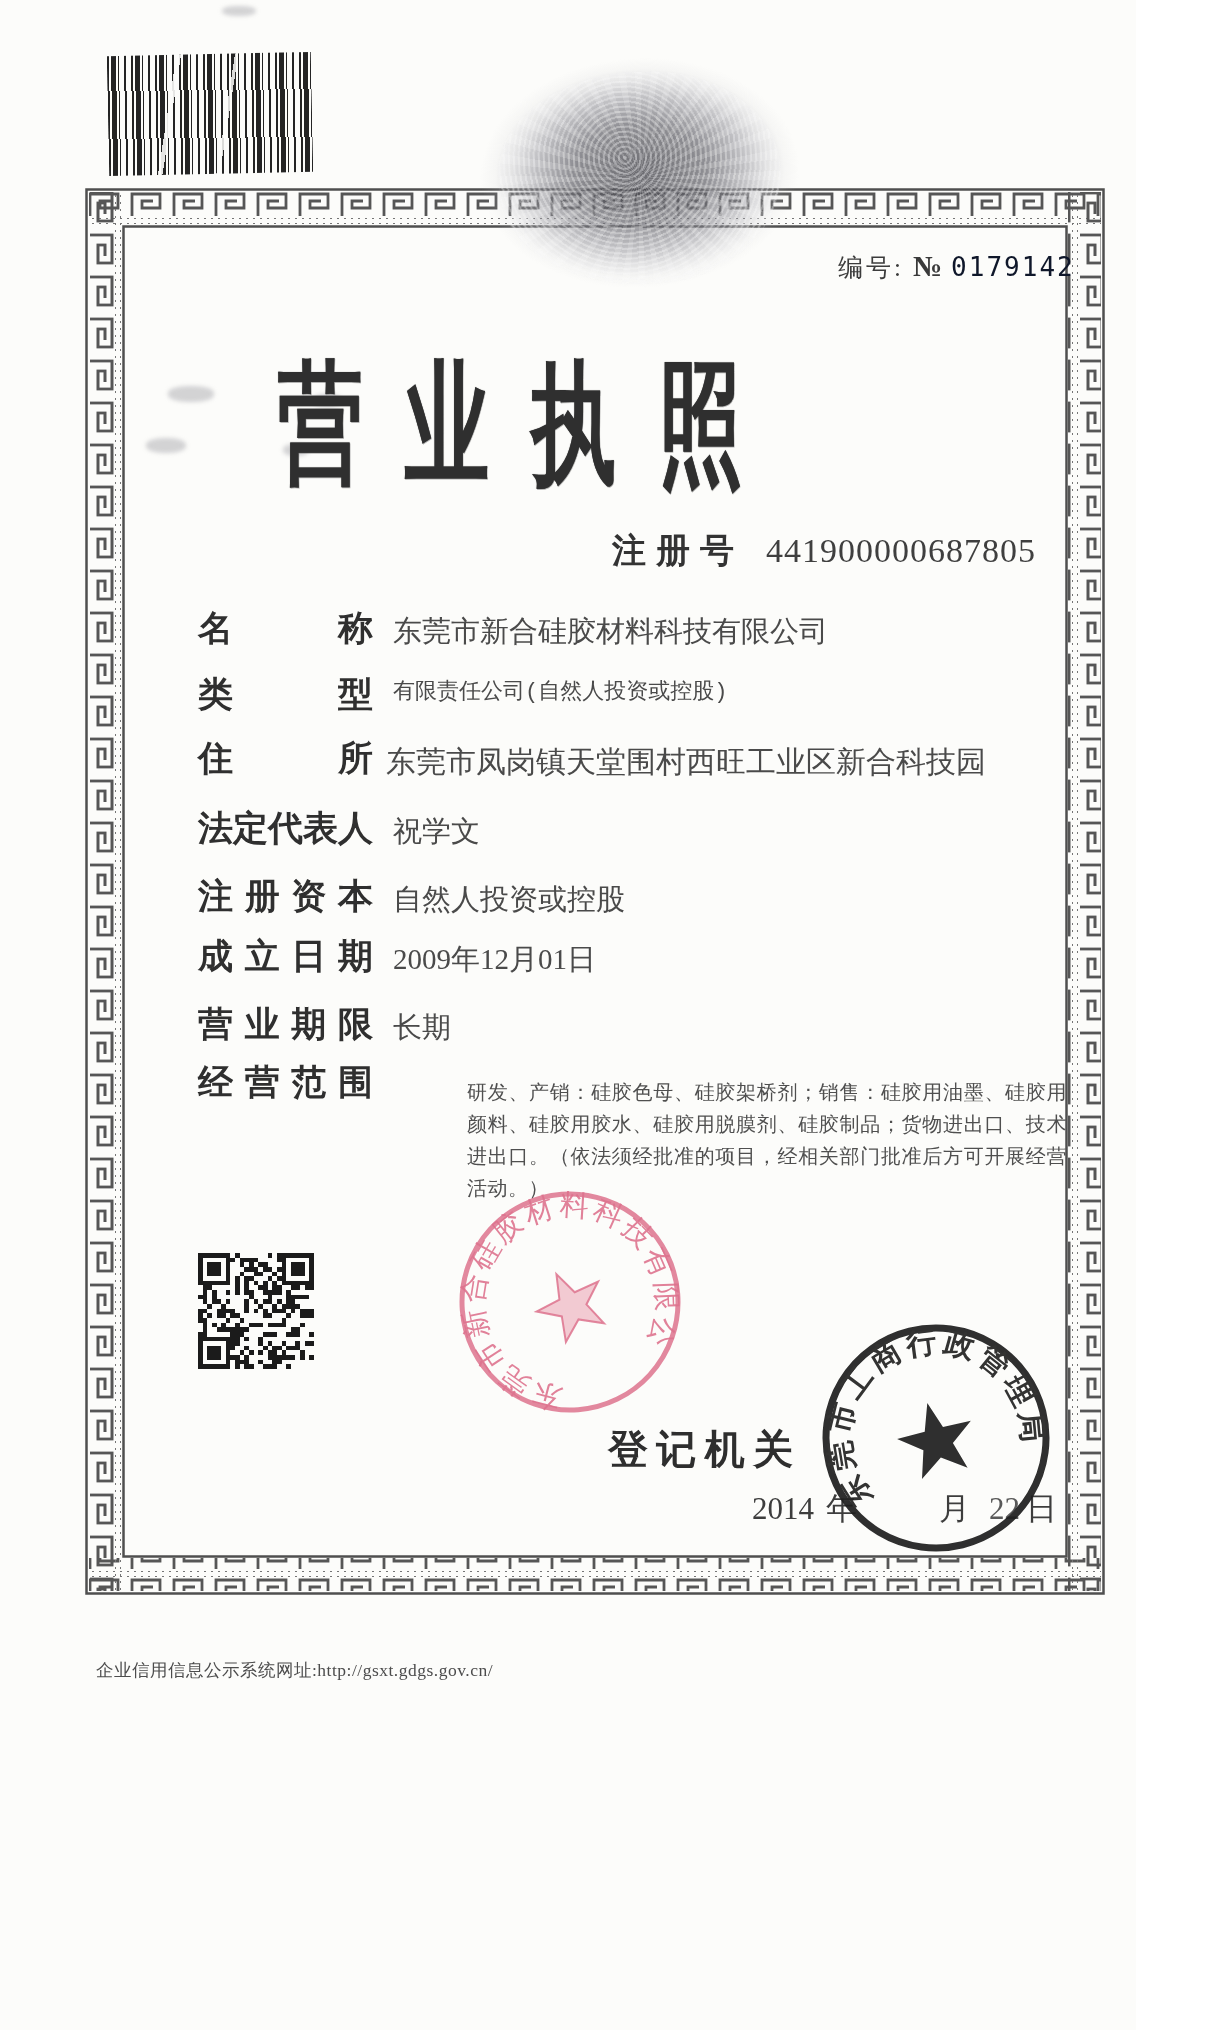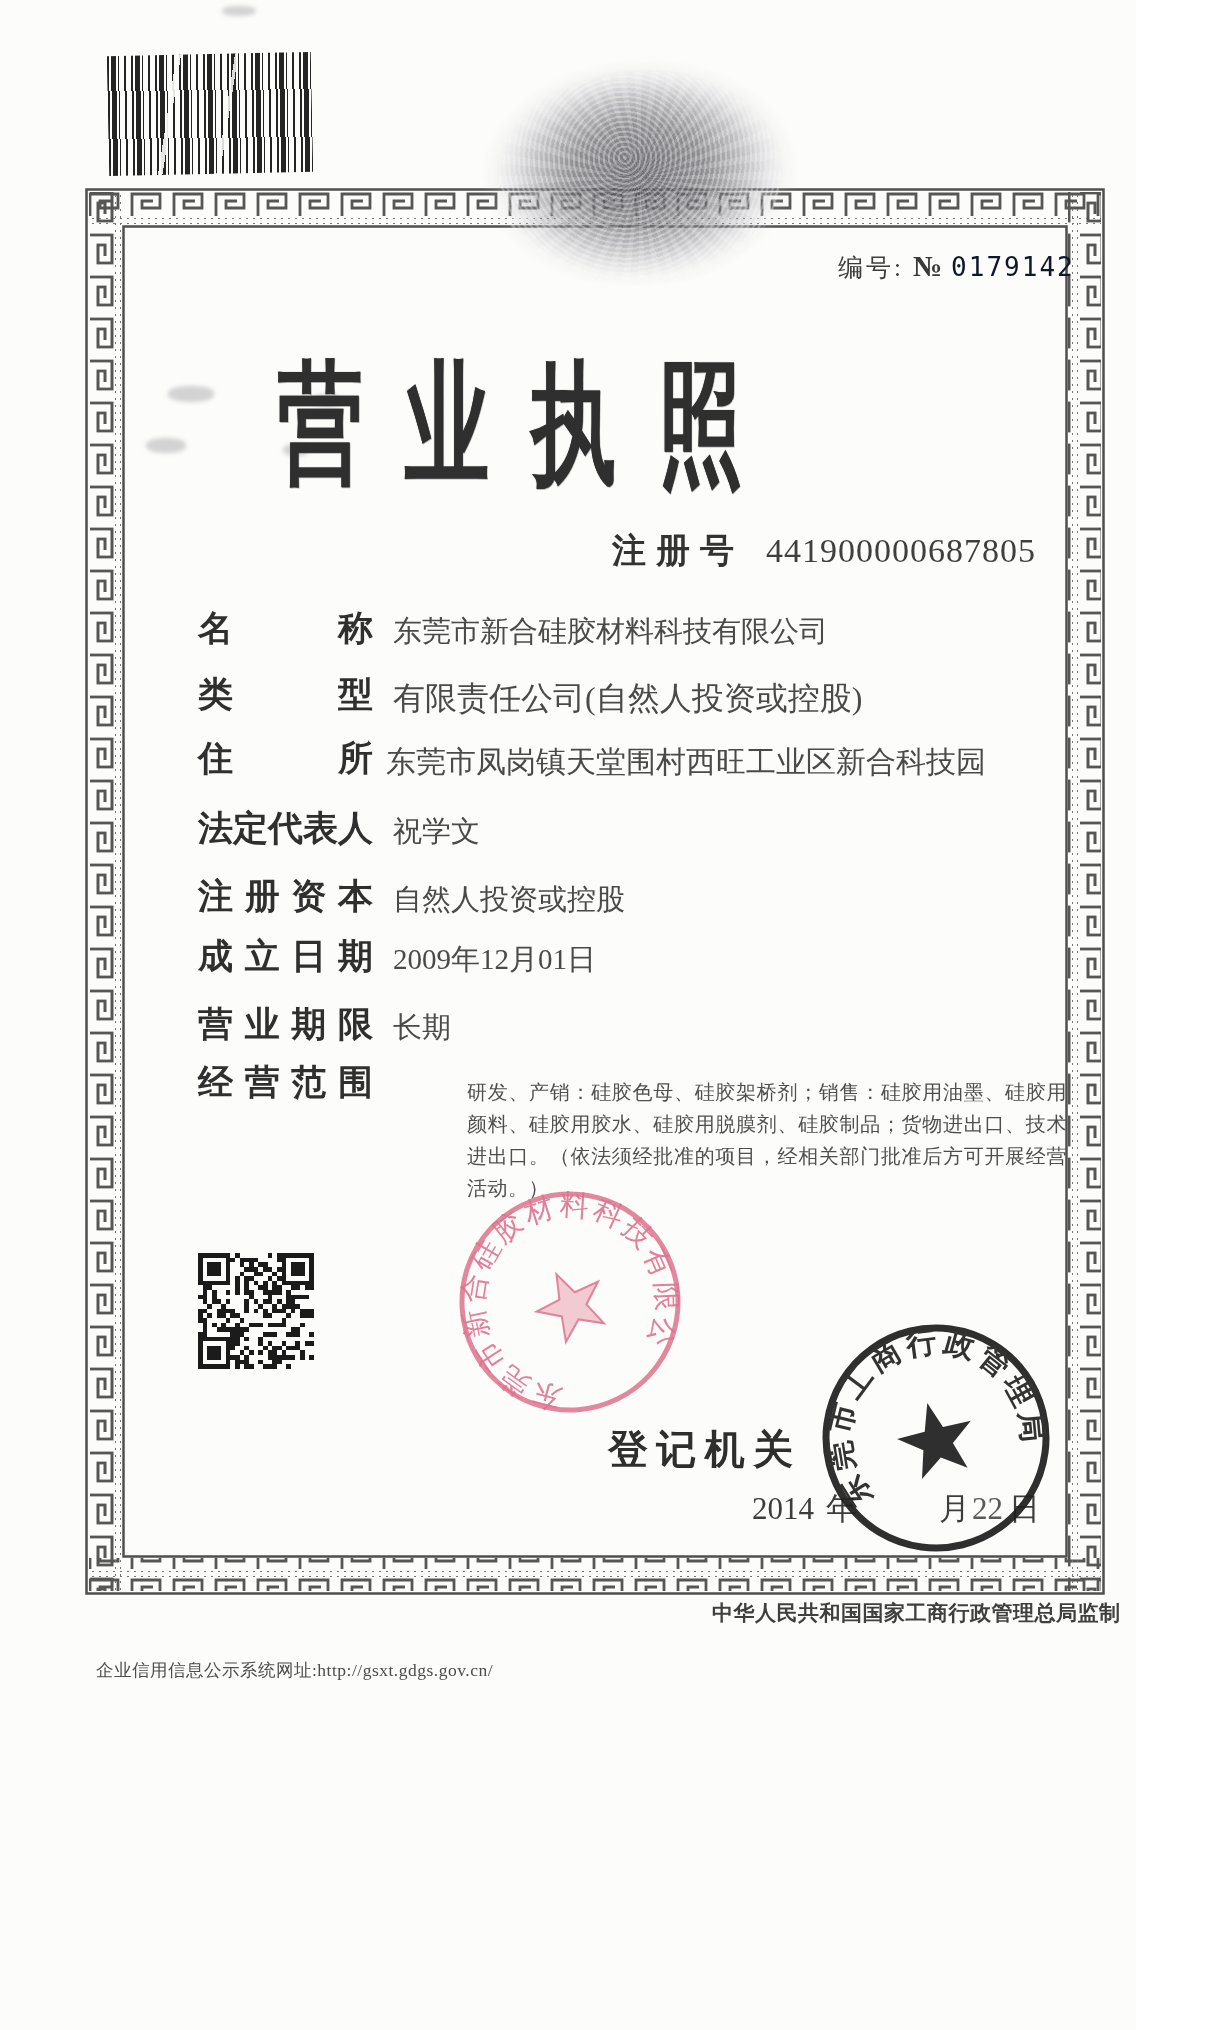--- a/index.html
+++ b/index.html
@@ -44,32 +44,32 @@
     text-shadow:0 0 1px #3a3a3a,1px 1px 0 rgba(70,70,70,.35);
   }
   
   .regline{position:absolute;left:612px;top:528px;z-index:3;display:flex;align-items:baseline;}
   .reg-label{width:122px;font-size:34px;font-weight:700;color:#333;display:flex;justify-content:space-between;}
   .reg-value{margin-left:32px;font-size:34px;letter-spacing:1px;color:#3f3f3f;}
   
   .row{position:absolute;left:198px;z-index:3;display:flex;align-items:flex-start;}
   .flabel{flex:none;width:175px;font-size:35px;font-weight:700;color:#2f2f2f;line-height:1.08;display:flex;justify-content:space-between;}
   .fvalue{margin-left:20px;padding-top:5px;font-size:29px;line-height:1.12;color:#4a4a4a;white-space:nowrap;}
-  .v-type{font-size:32px;}
+  .v-type{font-size:22px;font-family:Liberation Mono, monospace;}
   .v-addr{font-size:30px;margin-left:-16px;padding-left:29px;}
   .v-scope{margin-left:94px;padding-top:12px;width:600px;font-size:20px;line-height:32px;
     letter-spacing:.5px;color:#4f4f4f;white-space:normal;text-align:justify;}
   
   .registrar{position:absolute;left:608px;top:1422px;z-index:3;width:185px;font-size:40px;font-weight:700;
     color:#2e2e2e;display:flex;justify-content:space-between;}
   .dateline{position:absolute;left:752px;top:1488px;z-index:3;display:flex;align-items:baseline;
     font-size:31px;color:#3d3d3d;white-space:nowrap;}
   .dateline .u-year{margin-left:12px;}
   .dateline .u-month{margin-left:82px;}
-  .dateline .d-day{margin-left:2px;color:rgba(60,60,60,.85);}
+  .dateline .d-day{margin-left:19px;color:rgba(60,60,60,.85);}
   .dateline .u-day{margin-left:6px;}
   
   .qr{position:absolute;left:198px;top:1253px;width:116px;height:116px;z-index:4;}
   .seal-red{position:absolute;left:448px;top:1180px;z-index:6;transform:rotate(-26deg);opacity:.88;}
   .seal-black{position:absolute;left:816px;top:1318px;z-index:6;transform:rotate(-14deg);opacity:.92;}
   
   .footer-left{position:absolute;left:96px;top:1658px;z-index:3;font-size:17.5px;letter-spacing:.5px;color:#4c4c4c;}
   .footer-right{position:absolute;left:712px;top:1599px;z-index:3;font-size:21px;font-weight:600;
     letter-spacing:.5px;color:#3f3f3f;}
 </style>
@@ -529,15 +529,14 @@
       <path id="blkArc" d="M45.5 163 A86 86 0 1 1 194.5 163" fill="none"></path>
     </defs>
     <circle cx="120" cy="120" r="110" fill="none" stroke="#1e1e1e" stroke-width="7"></circle>
     <polygon points="120,84 129.4,111.1 158,111.6 135.2,128.9 143.5,156.4 120,140 96.5,156.4 104.8,128.9 82,111.6 110.6,111.1" fill="#1e1e1e"></polygon>
     <text font-size="30" letter-spacing="4.5" fill="#222" font-weight="bold" font-family="Liberation Sans, DejaVu Sans, sans-serif">
       <textPath href="#blkArc">东莞市工商行政管理局</textPath>
     </text>
   </svg>
 
   <div class="footer-left">企业信用信息公示系统网址:http://gsxt.gdgs.gov.cn/</div>
-  <div class="footer-right">中华人民共和国国家工商行政管理总局监制</div>
 
 </div>
 
 </body></html>

